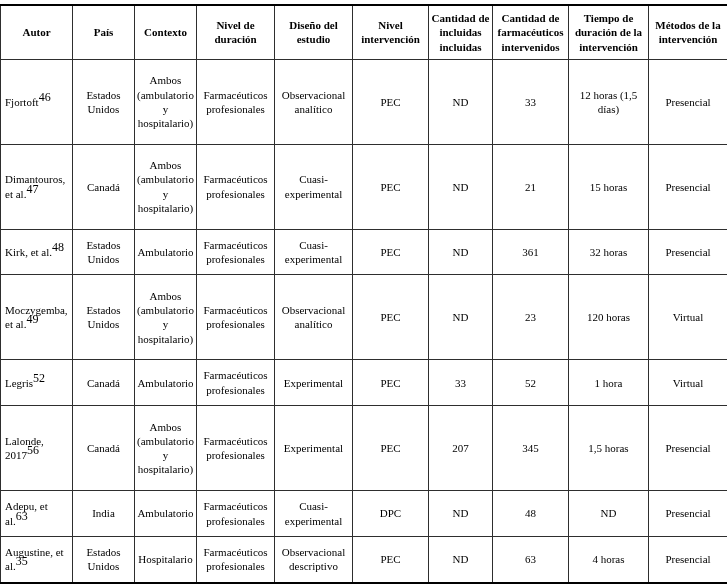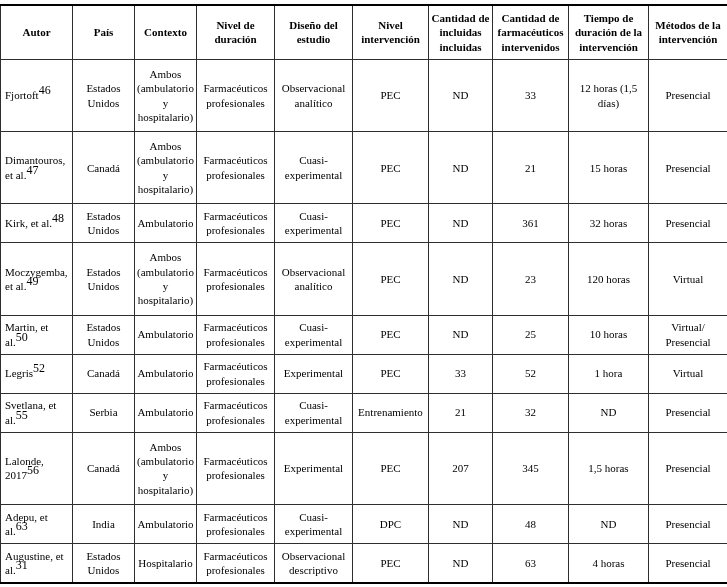--- a/index.html
+++ b/index.html
@@ -124,54 +124,30 @@
           <td>Ambos (ambulatorio y hospitalario)</td>
           <td>Farmacéuticos profesionales</td>
           <td>Observacional analítico</td>
           <td>PEC</td>
           <td>ND</td>
           <td>23</td>
           <td>120 horas</td>
           <td>Virtual</td>
         </tr>
         <tr>
-          <td class="autor">Martin, et al.<sup>50</sup></td>
-          <td>Estados Unidos</td>
-          <td>Ambulatorio</td>
-          <td>Farmacéuticos profesionales</td>
-          <td>Cuasi-experimental</td>
-          <td>PEC</td>
-          <td>ND</td>
-          <td>25</td>
-          <td>10 horas</td>
-          <td>Virtual/ Presencial</td>
-        </tr>
-        <tr>
           <td class="autor">Legris<sup>52</sup></td>
           <td>Canadá</td>
           <td>Ambulatorio</td>
           <td>Farmacéuticos profesionales</td>
           <td>Experimental</td>
           <td>PEC</td>
           <td>33</td>
           <td>52</td>
           <td>1 hora</td>
           <td>Virtual</td>
-        </tr>
-        <tr>
-          <td class="autor">Svetlana, et al.<sup>55</sup></td>
-          <td>Serbia</td>
-          <td>Ambulatorio</td>
-          <td>Farmacéuticos profesionales</td>
-          <td>Cuasi-experimental</td>
-          <td>Entrenamiento</td>
-          <td>21</td>
-          <td>32</td>
-          <td>ND</td>
-          <td>Presencial</td>
         </tr>
         <tr>
           <td class="autor">Lalonde, 2017<sup>56</sup></td>
           <td>Canadá</td>
           <td>Ambos (ambulatorio y hospitalario)</td>
           <td>Farmacéuticos profesionales</td>
           <td>Experimental</td>
           <td>PEC</td>
           <td>207</td>
           <td>345</td>
@@ -184,21 +160,21 @@
           <td>Ambulatorio</td>
           <td>Farmacéuticos profesionales</td>
           <td>Cuasi-experimental</td>
           <td>DPC</td>
           <td>ND</td>
           <td>48</td>
           <td>ND</td>
           <td>Presencial</td>
         </tr>
         <tr>
-          <td class="autor">Augustine, et al.<sup>31</sup></td>
+          <td class="autor">Augustine, et al.<sup>35</sup></td>
           <td>Estados Unidos</td>
           <td>Hospitalario</td>
           <td>Farmacéuticos profesionales</td>
           <td>Observacional descriptivo</td>
           <td>PEC</td>
           <td>ND</td>
           <td>63</td>
           <td>4 horas</td>
           <td>Presencial</td>
         </tr>

